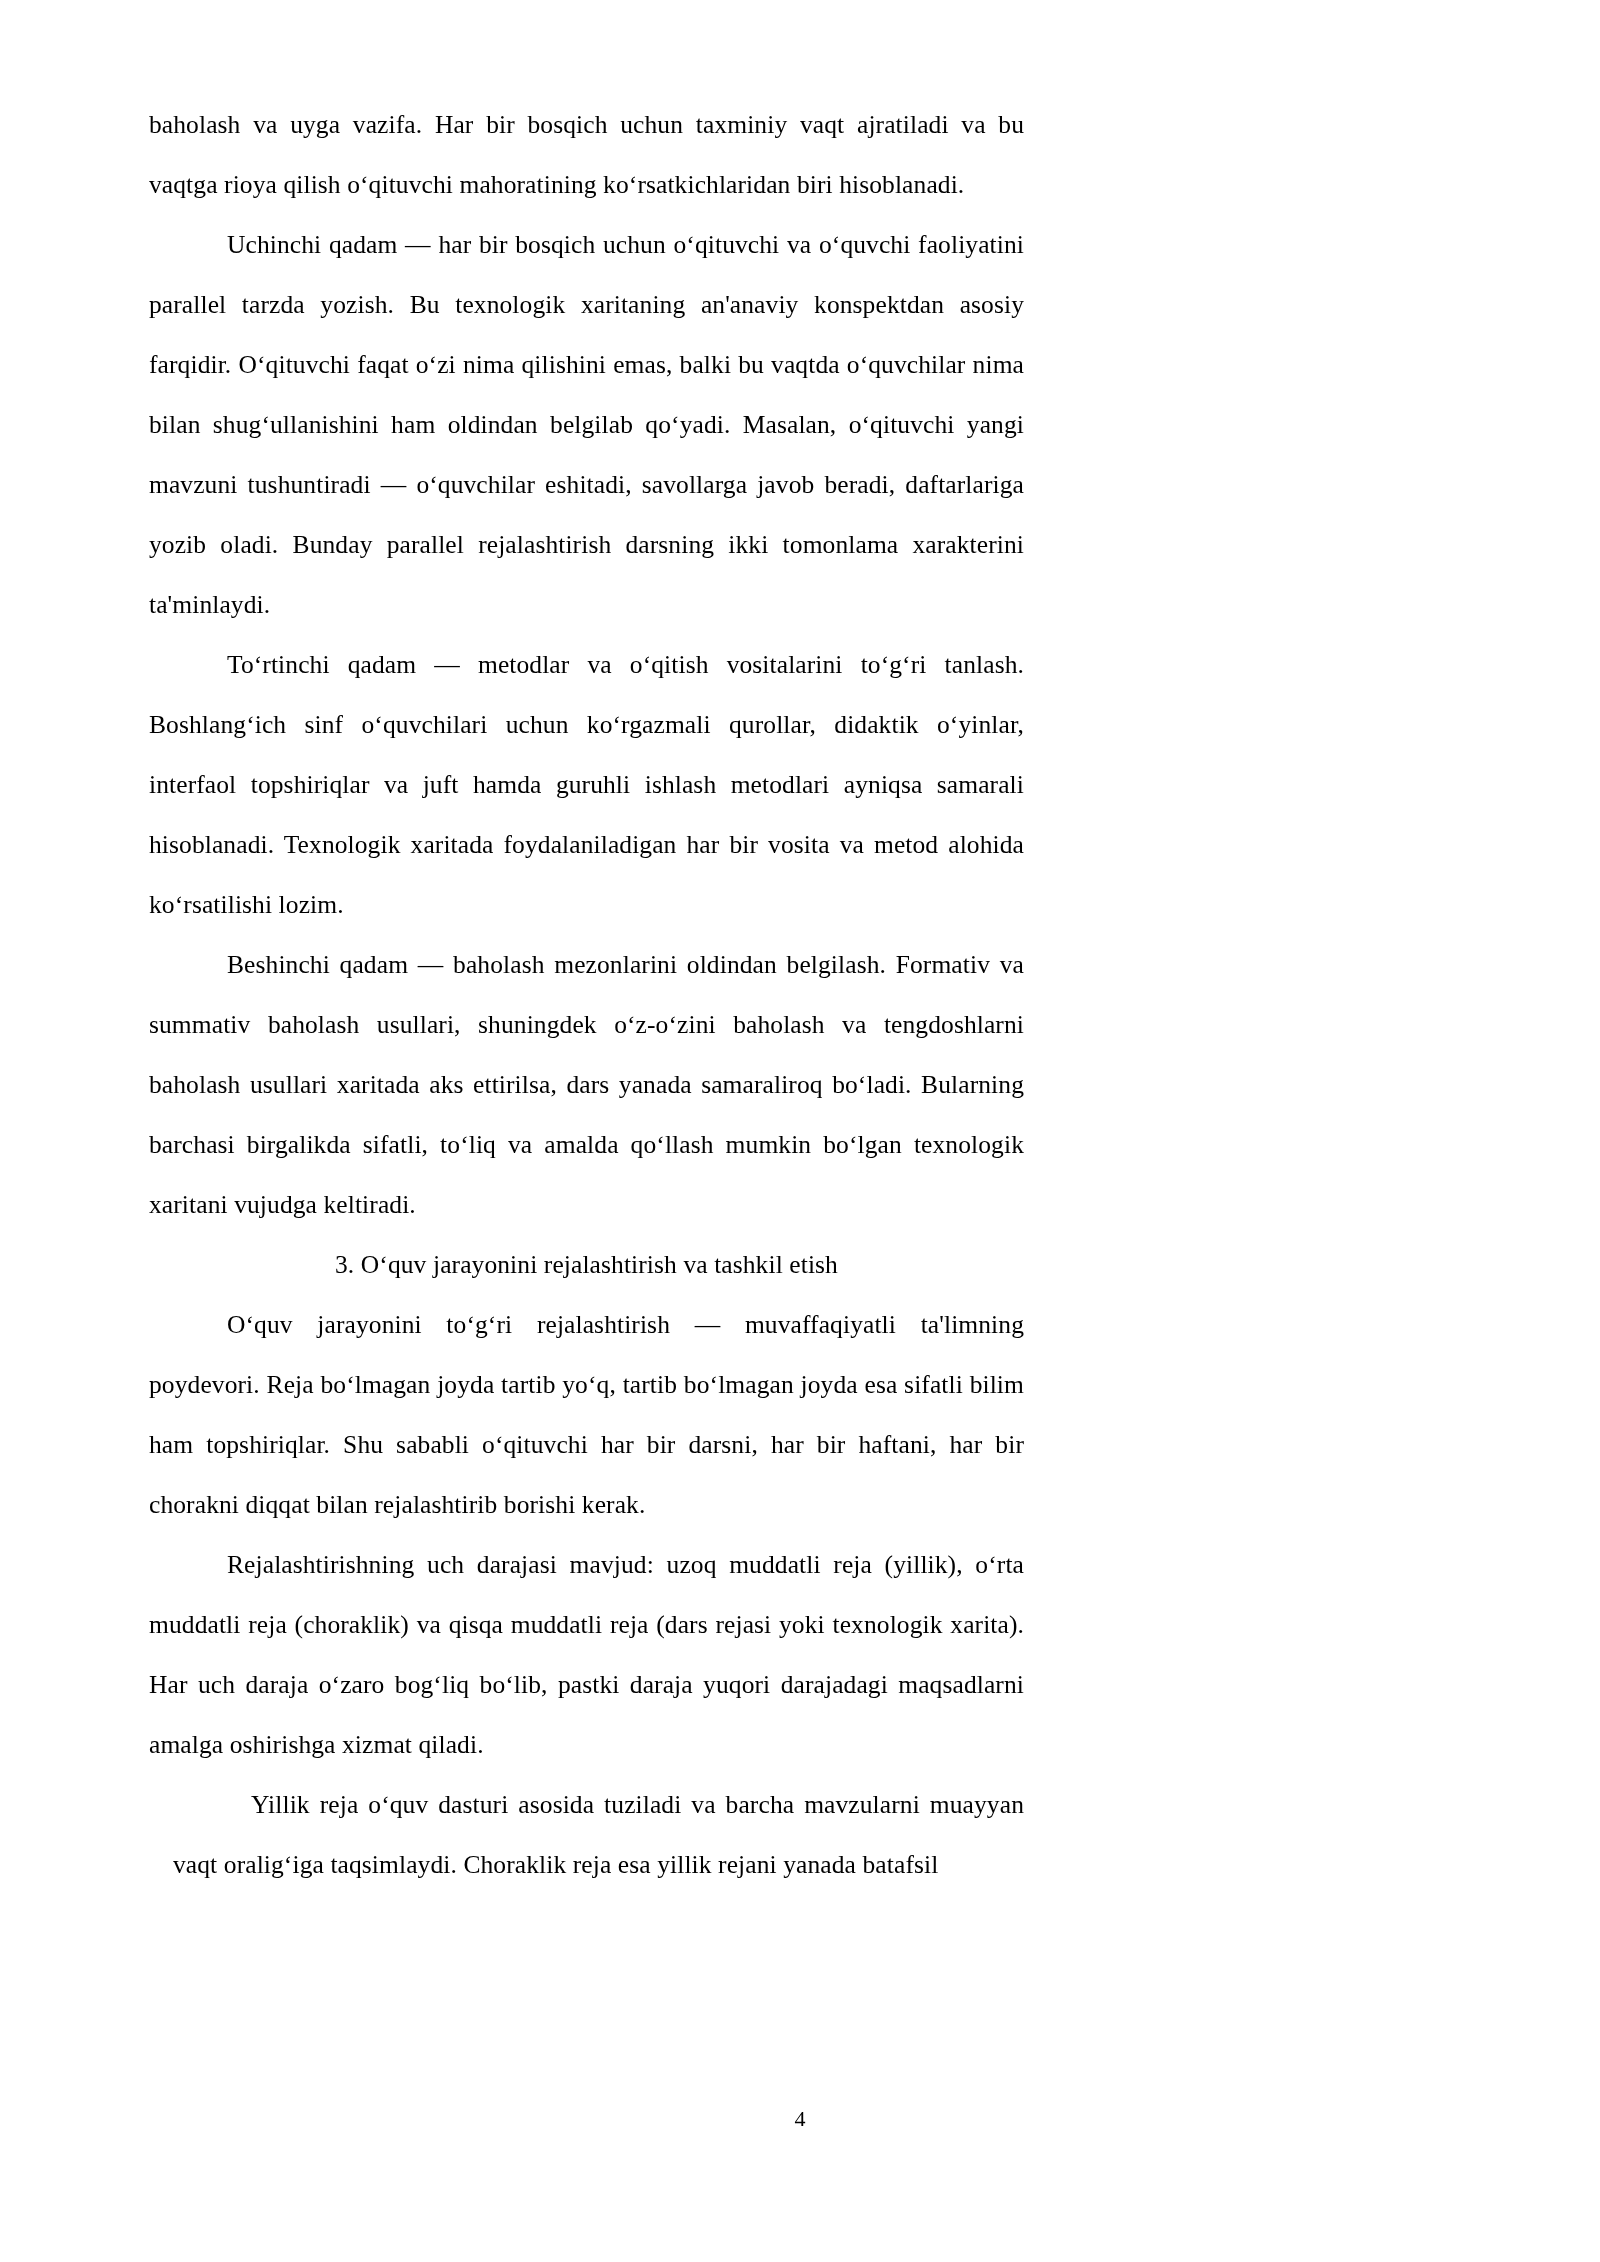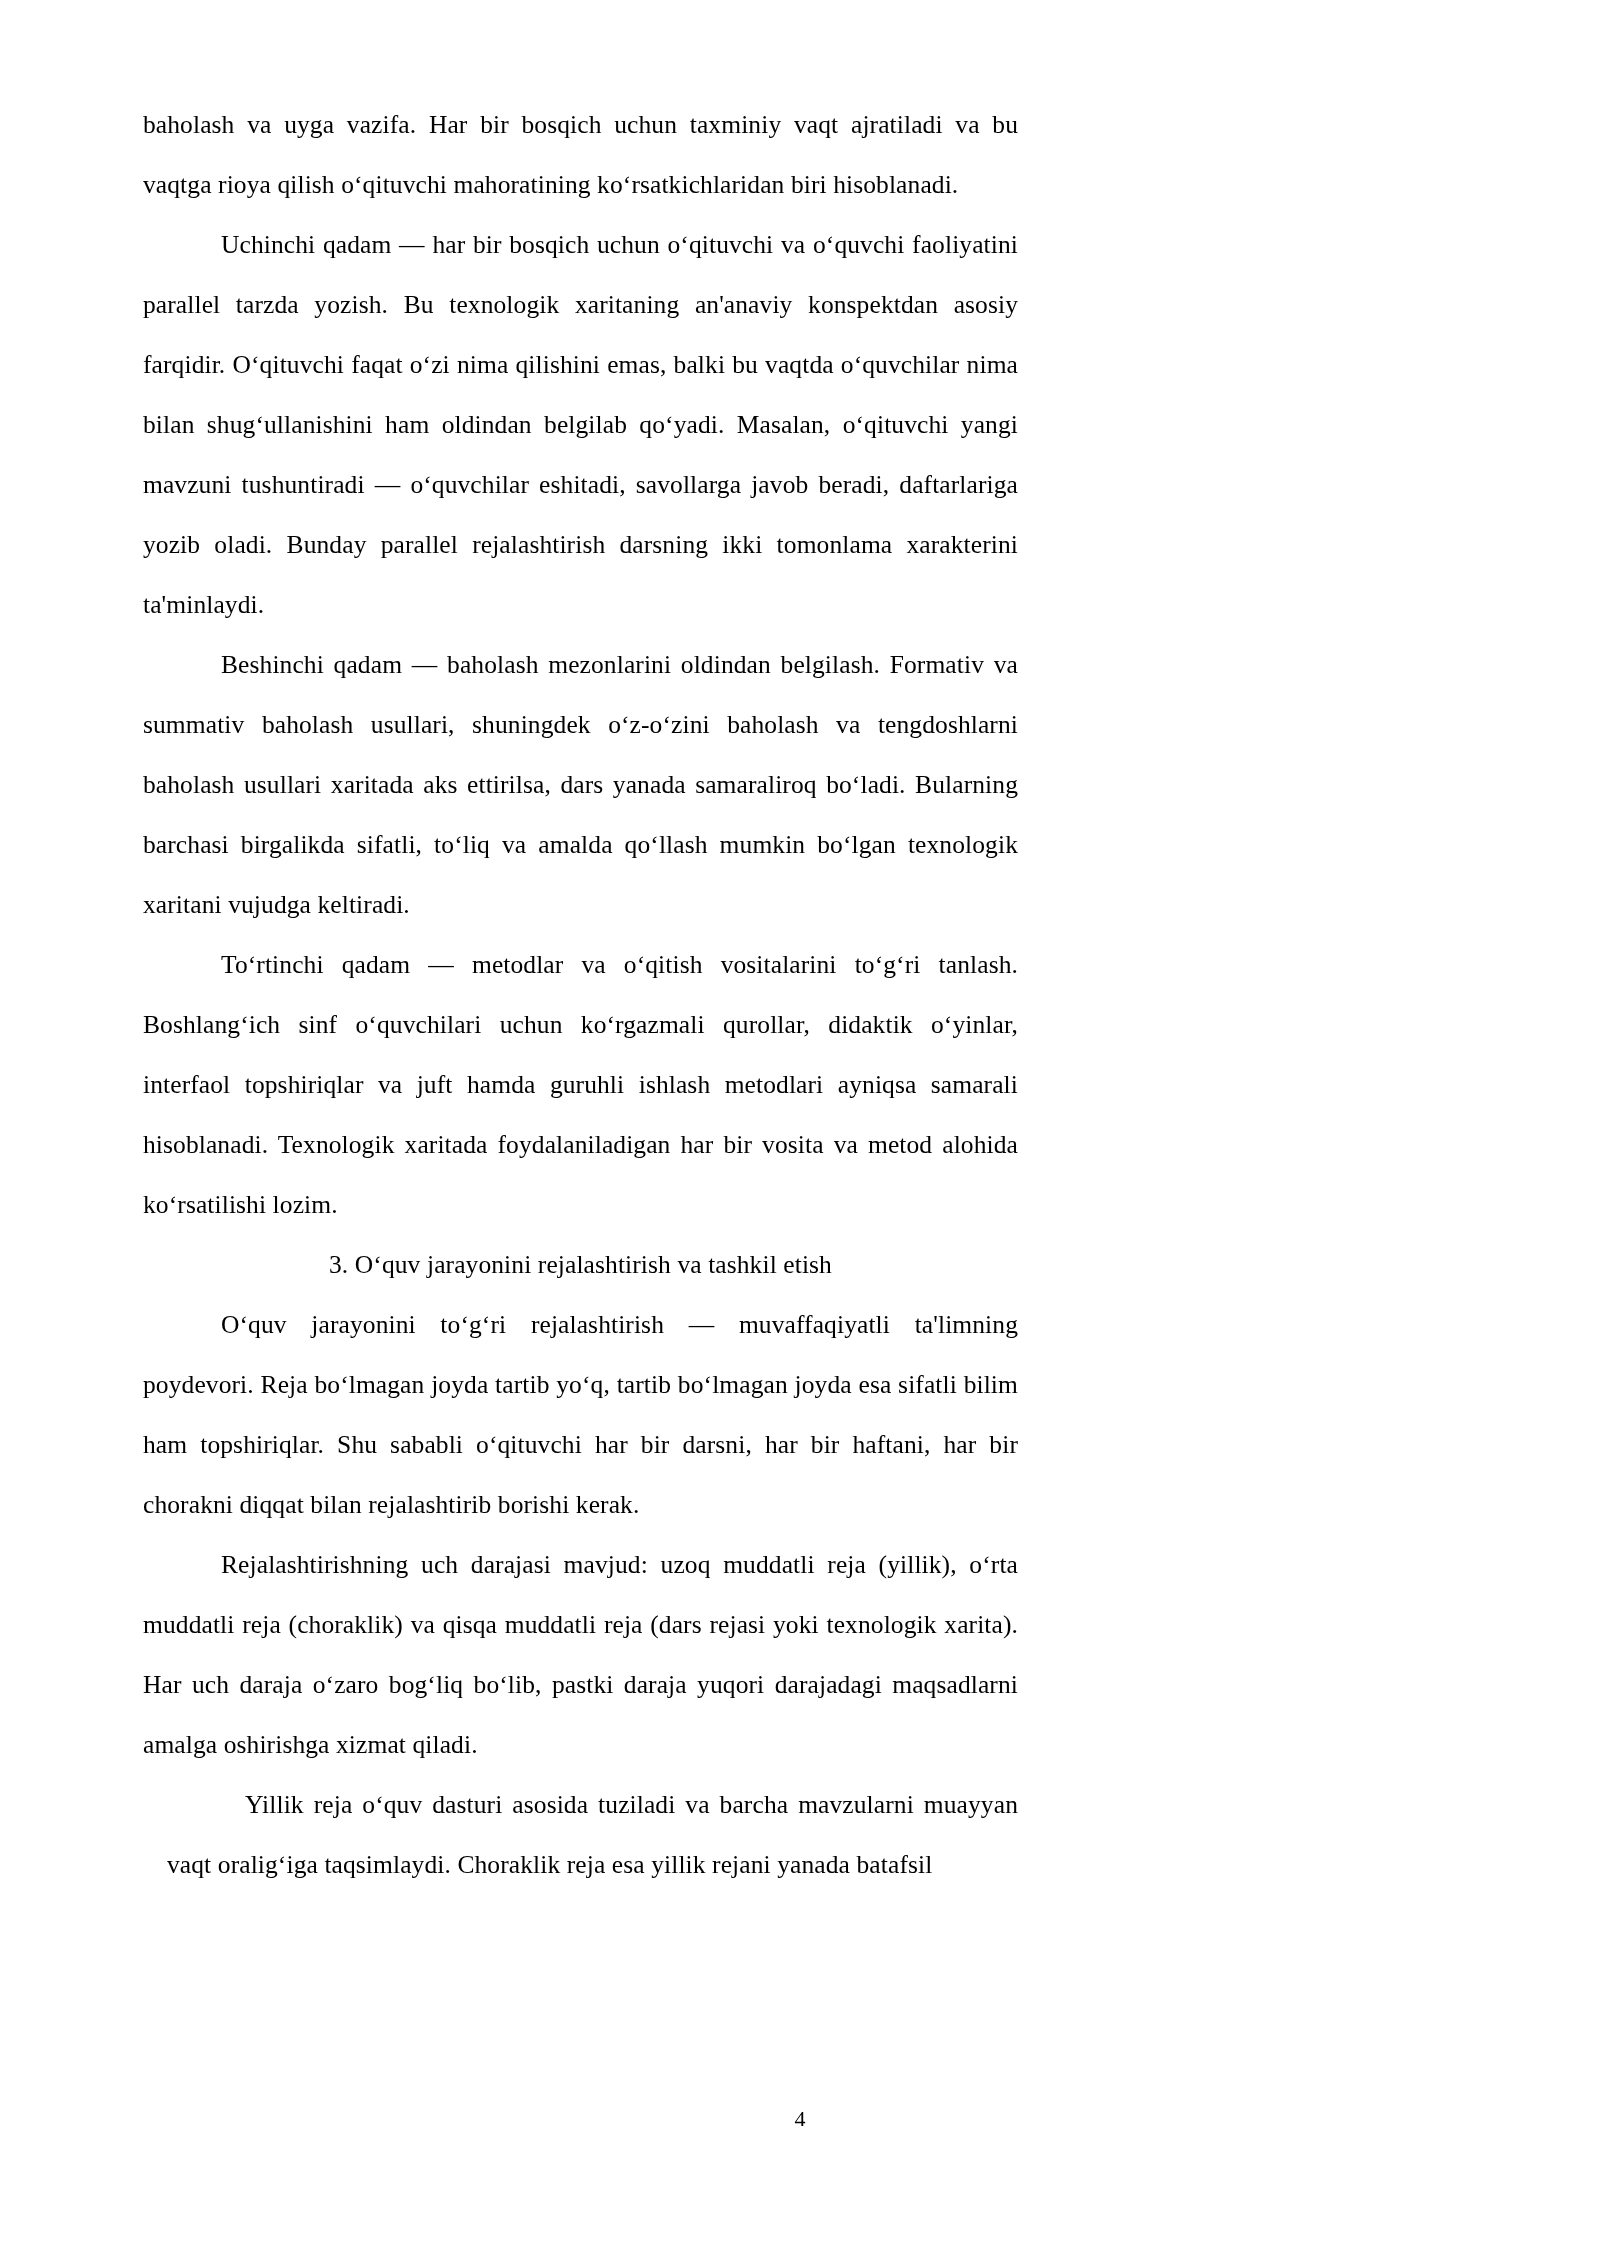--- a/index.html
+++ b/index.html
@@ -14,21 +14,21 @@
   .page {
     position: relative;
     width: 1600px;
     height: 2262px;
     background: #ffffff;
     box-sizing: border-box;
     overflow: hidden;
   }
   .content {
     position: absolute;
-    left: 143px;
+    left: 149px;
     top: 95px;
     width: 875px;
   }
   p.para {
     margin: 0;
     font-size: 25.5px;
     line-height: 60px;
     text-align: justify;
     text-justify: inter-word;
     hyphens: none;
@@ -68,23 +68,23 @@
 <body>
 
 <div class="page">
 
   <div class="content">
 
     <p class="para noindent">baholash va uyga vazifa. Har bir bosqich uchun taxminiy vaqt ajratiladi va bu vaqtga rioya qilish o‘qituvchi mahoratining ko‘rsatkichlaridan biri hisoblanadi.</p>
 
     <p class="para indent">Uchinchi qadam — har bir bosqich uchun o‘qituvchi va o‘quvchi faoliyatini parallel tarzda yozish. Bu texnologik xaritaning an'anaviy konspektdan asosiy farqidir. O‘qituvchi faqat o‘zi nima qilishini emas, balki bu vaqtda o‘quvchilar nima bilan shug‘ullanishini ham oldindan belgilab qo‘yadi. Masalan, o‘qituvchi yangi mavzuni tushuntiradi — o‘quvchilar eshitadi, savollarga javob beradi, daftarlariga yozib oladi. Bunday parallel rejalashtirish darsning ikki tomonlama xarakterini ta'minlaydi.</p>
 
+    <p class="para indent">To‘rtinchi qadam — metodlar va o‘qitish vositalarini to‘g‘ri tanlash. Boshlang‘ich sinf o‘quvchilari uchun ko‘rgazmali qurollar, didaktik o‘yinlar, interfaol topshiriqlar va juft hamda guruhli ishlash metodlari ayniqsa samarali hisoblanadi. Texnologik xaritada foydalaniladigan har bir vosita va metod alohida ko‘rsatilishi lozim.</p>
+
     <p class="para indent">Beshinchi qadam — baholash mezonlarini oldindan belgilash. Formativ va summativ baholash usullari, shuningdek o‘z-o‘zini baholash va tengdoshlarni baholash usullari xaritada aks ettirilsa, dars yanada samaraliroq bo‘ladi. Bularning barchasi birgalikda sifatli, to‘liq va amalda qo‘llash mumkin bo‘lgan texnologik xaritani vujudga keltiradi.</p>
-
-    <p class="para indent">To‘rtinchi qadam — metodlar va o‘qitish vositalarini to‘g‘ri tanlash. Boshlang‘ich sinf o‘quvchilari uchun ko‘rgazmali qurollar, didaktik o‘yinlar, interfaol topshiriqlar va juft hamda guruhli ishlash metodlari ayniqsa samarali hisoblanadi. Texnologik xaritada foydalaniladigan har bir vosita va metod alohida ko‘rsatilishi lozim.</p>
 
     <h2 class="heading">3. O‘quv jarayonini rejalashtirish va tashkil etish</h2>
 
     <p class="para indent">O‘quv jarayonini to‘g‘ri rejalashtirish — muvaffaqiyatli ta'limning poydevori. Reja bo‘lmagan joyda tartib yo‘q, tartib bo‘lmagan joyda esa sifatli bilim ham topshiriqlar. Shu sababli o‘qituvchi har bir darsni, har bir haftani, har bir chorakni diqqat bilan rejalashtirib borishi kerak.</p>
 
     <p class="para indent">Rejalashtirishning uch darajasi mavjud: uzoq muddatli reja (yillik), o‘rta muddatli reja (choraklik) va qisqa muddatli reja (dars rejasi yoki texnologik xarita). Har uch daraja o‘zaro bog‘liq bo‘lib, pastki daraja yuqori darajadagi maqsadlarni amalga oshirishga xizmat qiladi.</p>
 
     <p class="para indent cut">Yillik reja o‘quv dasturi asosida tuziladi va barcha mavzularni muayyan vaqt oralig‘iga taqsimlaydi. Choraklik reja esa yillik rejani yanada batafsil</p>
 
   </div>

